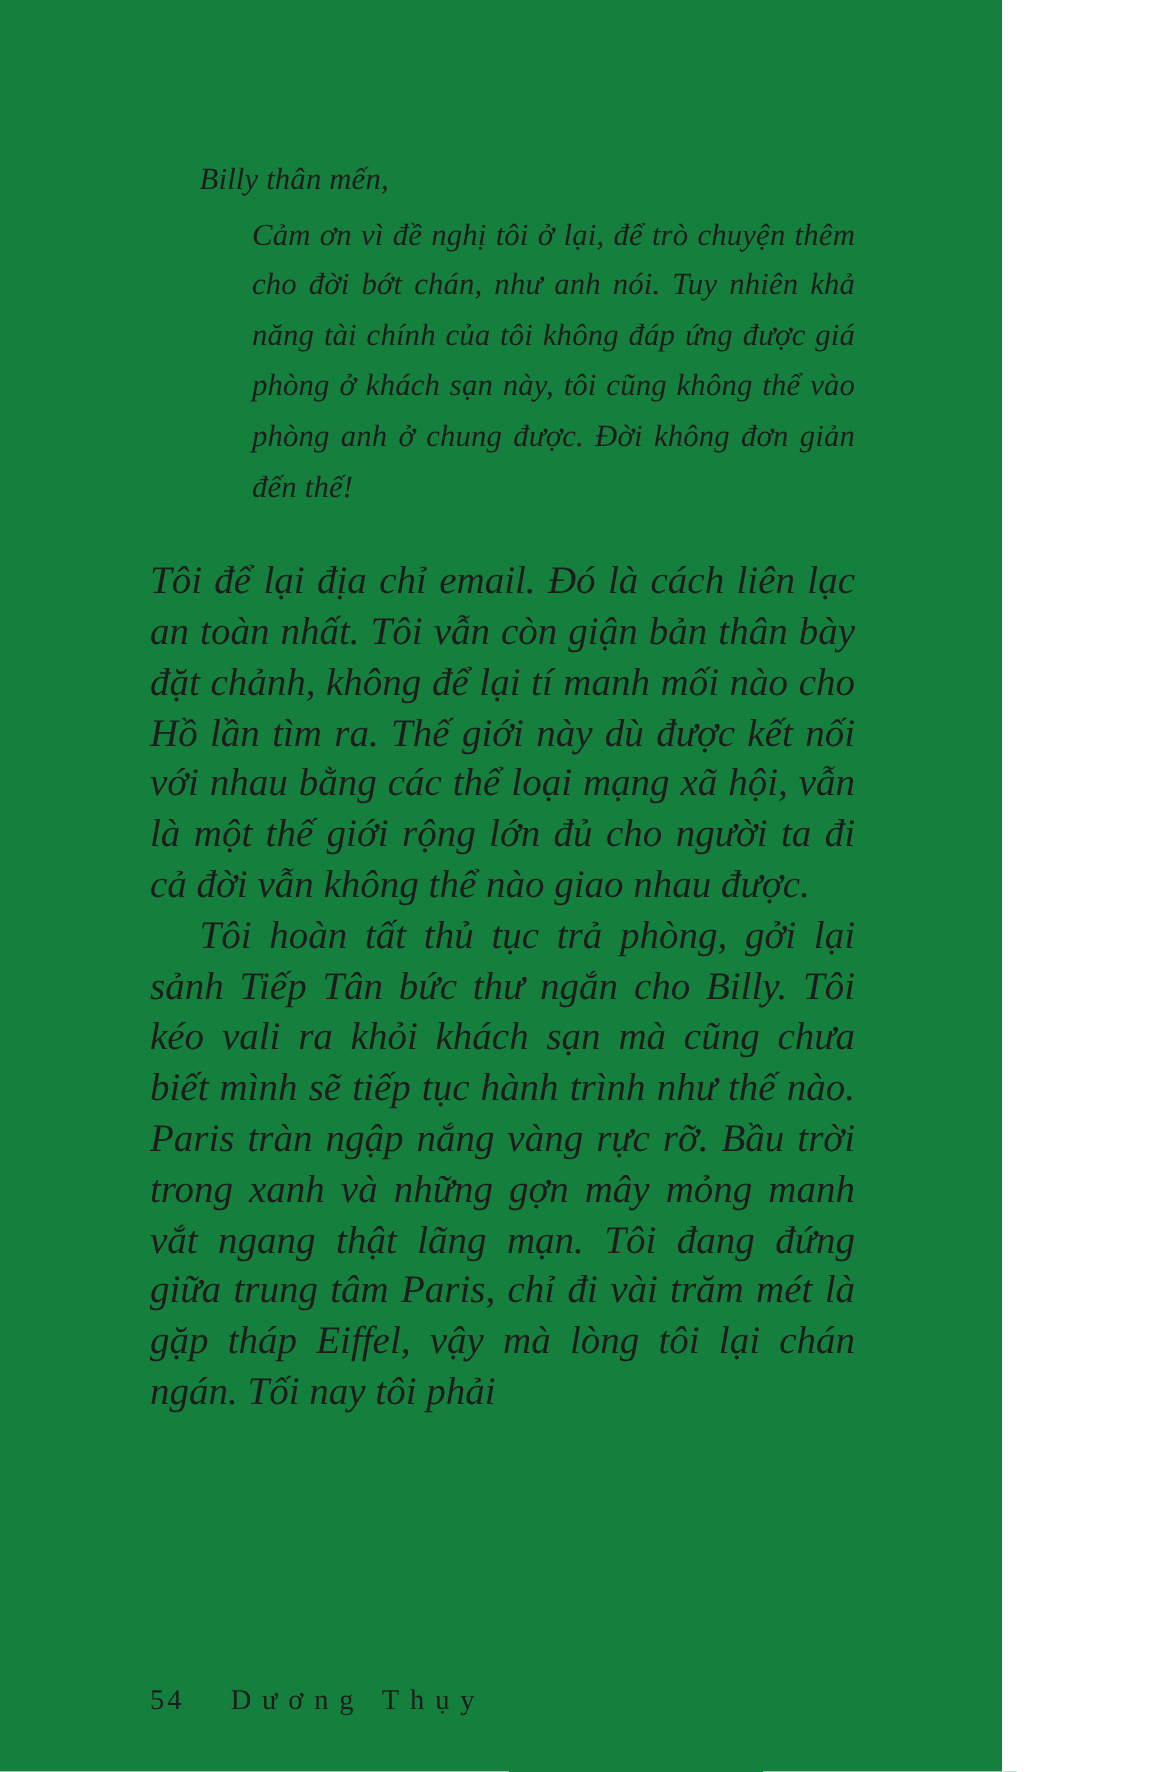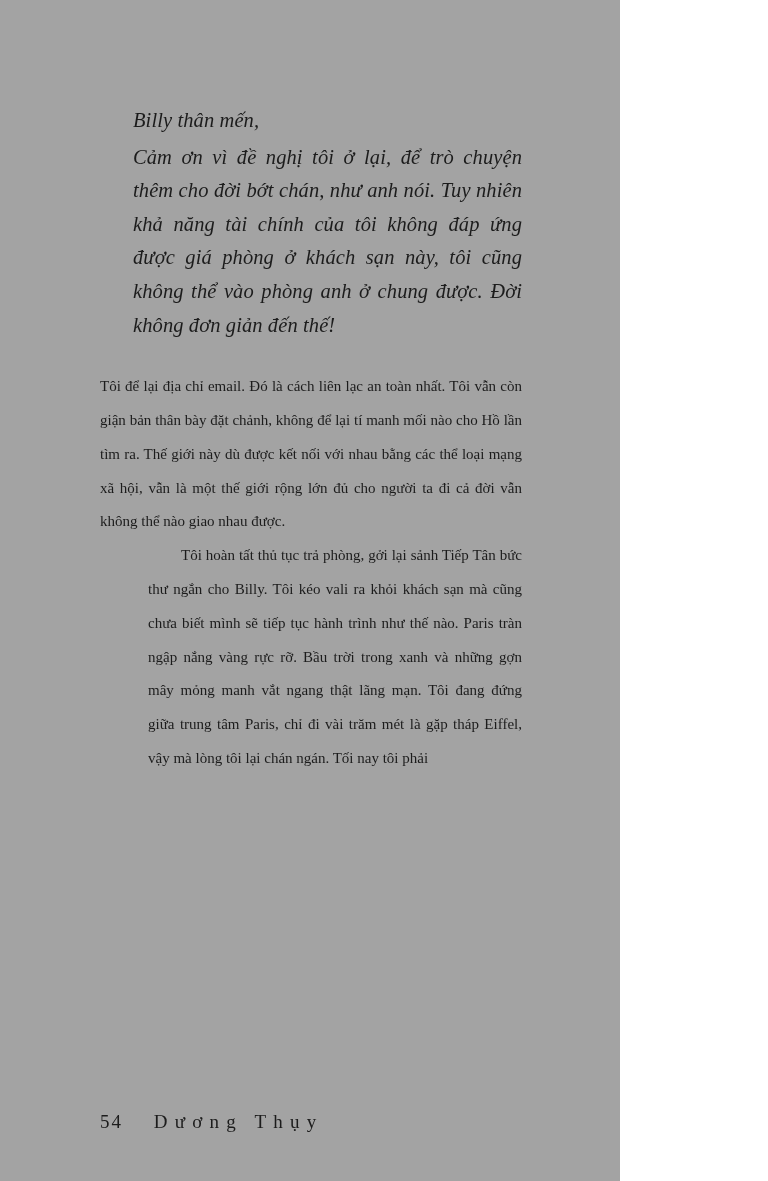--- a/index.html
+++ b/index.html
@@ -9,61 +9,62 @@
   }
   body {
     width: 768px;
     height: 1181px;
     font-family: "Liberation Serif", "DejaVu Serif", serif;
     color: #1c1c1c;
     -webkit-font-smoothing: antialiased;
   }
   .page {
     position: relative;
-    width: 620px;
+    width: 668px;
     height: 1181px;
     box-sizing: border-box;
     padding: 104px 98px 0 100px;
-    background: #a3a3a3;
+    background: #15803d;
     overflow: hidden;
   }
   
   .letter {
     padding-left: 33px;
     font-style: italic;
     font-size: 20.5px;
     line-height: 33.6px;
     letter-spacing: 0.1px;
   }
   .letter p {
     margin: 0;
     text-align: justify;
   }
   .letter p + p {
     margin-top: 3px;
+    margin-left: 35px;
   }
   
   .body-text {
     margin-top: 28px;
-    font-size: 15px;
+    font-size: 26px;
     line-height: 33.8px;
+    font-style: italic;
   }
   .body-text p {
     margin: 0;
     text-align: justify;
   }
   .body-text p.indent {
     text-indent: 33px;
-    margin-left: 48px;
   }
   
   .footer {
     position: absolute;
     left: 100px;
-    bottom: 48px;
+    bottom: 36px;
     font-size: 19px;
     font-style: normal;
     color: #1c1c1c;
     white-space: nowrap;
   }
   .footer .page-num {
     letter-spacing: 2px;
   }
   .footer .author {
     margin-left: 26px;

